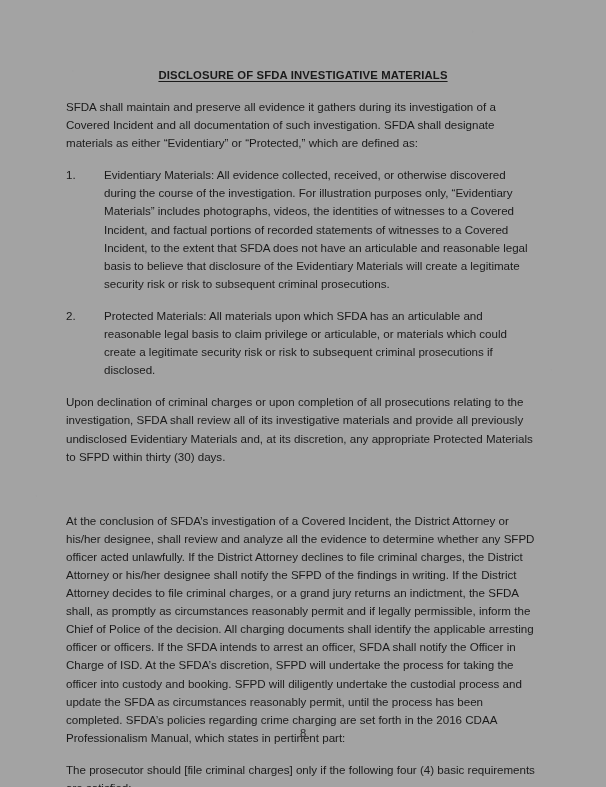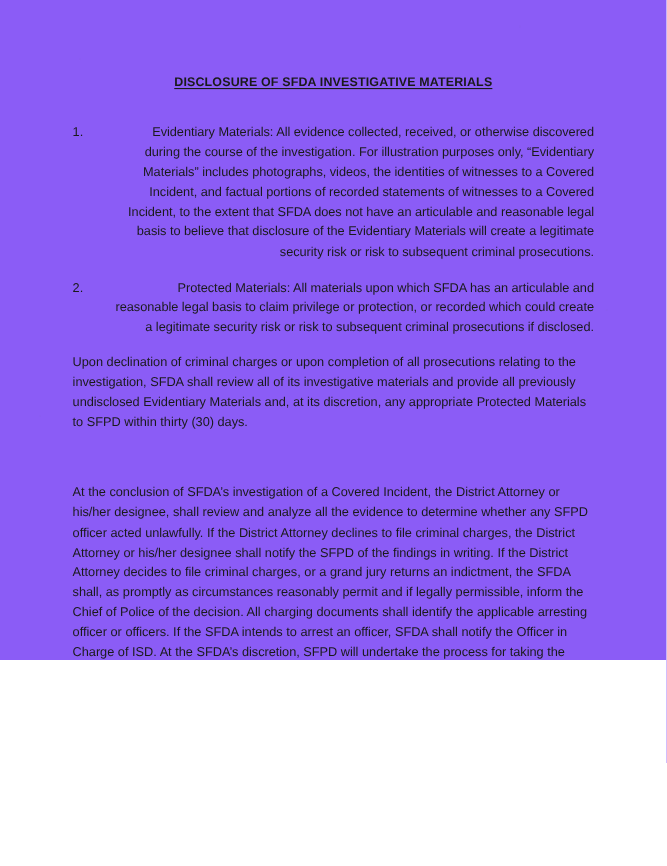--- a/index.html
+++ b/index.html
@@ -7,22 +7,22 @@
     padding: 0;
     background: #ffffff;
   }
   body {
     font-family: "Liberation Sans", sans-serif;
     color: #1a1a1a;
   }
   .page {
     position: relative;
     width: 606px;
-    height: 600px;
-    background: #8b5cf6;
+    height: 787px;
+    background: #a3a3a3;
     overflow: hidden;
     box-sizing: border-box;
   }
   
   .page::before {
     content: "";
     position: absolute;
     inset: 0;
     pointer-events: none;
     background:
@@ -72,21 +72,20 @@
     letter-spacing: -0.03px;
   }
   .list-num {
     width: 38px;
     flex: 0 0 38px;
     font-size: 11.6px;
     line-height: 18.1px;
   }
   .list-text {
     flex: 1 1 auto;
-    text-align: right;
   }
 
   .spacer-para { height: 14px; }
 
   .page-number {
     position: absolute;
     left: 0;
     right: 0;
     top: 727px;
     text-align: center;
@@ -99,33 +98,34 @@
 
 <div class="page">
   <div class="content">
 
     <div style="height:66px"></div>
 
     <h1 class="doc-heading">DISCLOSURE OF SFDA INVESTIGATIVE MATERIALS</h1>
 
     <div class="spacer-para"></div>
 
+    <p class="para">SFDA shall maintain and preserve all evidence it gathers during its investigation of a Covered Incident and all documentation of such investigation.  SFDA shall designate materials as either “Evidentiary” or “Protected,” which are defined as:</p>
 
     <div class="spacer-para"></div>
 
     <div class="list-item">
       <div class="list-num">1.</div>
       <div class="list-text">Evidentiary Materials: All evidence collected, received, or otherwise discovered during the course of the investigation.  For illustration purposes only, “Evidentiary Materials” includes photographs, videos, the identities of witnesses to a Covered Incident, and factual portions of recorded statements of witnesses to a Covered Incident, to the extent that SFDA does not have an articulable and reasonable legal basis to believe that disclosure of the Evidentiary Materials will create a legitimate security risk or risk to subsequent criminal prosecutions.</div>
     </div>
 
     <div class="spacer-para"></div>
 
     <div class="list-item">
       <div class="list-num">2.</div>
-      <div class="list-text">Protected Materials: All materials upon which SFDA has an articulable and reasonable legal basis to claim privilege or protection, or recorded which could create a legitimate security risk or risk to subsequent criminal prosecutions if disclosed.</div>
+      <div class="list-text">Protected Materials: All materials upon which SFDA has an articulable and reasonable legal basis to claim privilege or articulable, or materials which could create a legitimate security risk or risk to subsequent criminal prosecutions if disclosed.</div>
     </div>
 
     <div class="spacer-para"></div>
 
     <p class="para">Upon declination of criminal charges or upon completion of all prosecutions relating to the investigation, SFDA shall review all of its investigative materials and provide all previously undisclosed Evidentiary Materials and, at its discretion, any appropriate Protected Materials to SFPD within thirty (30) days.</p>
 
     <div style="height:32px"></div>
 
 
     <div class="spacer-para"></div>

